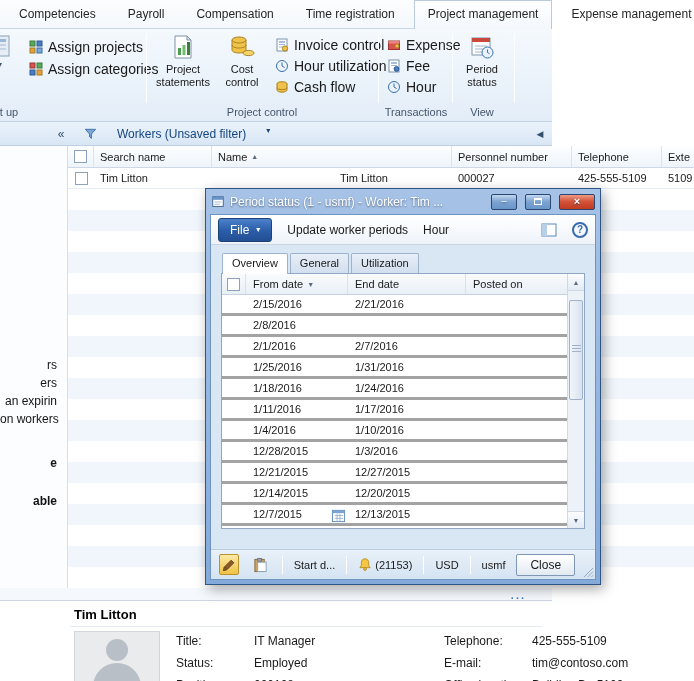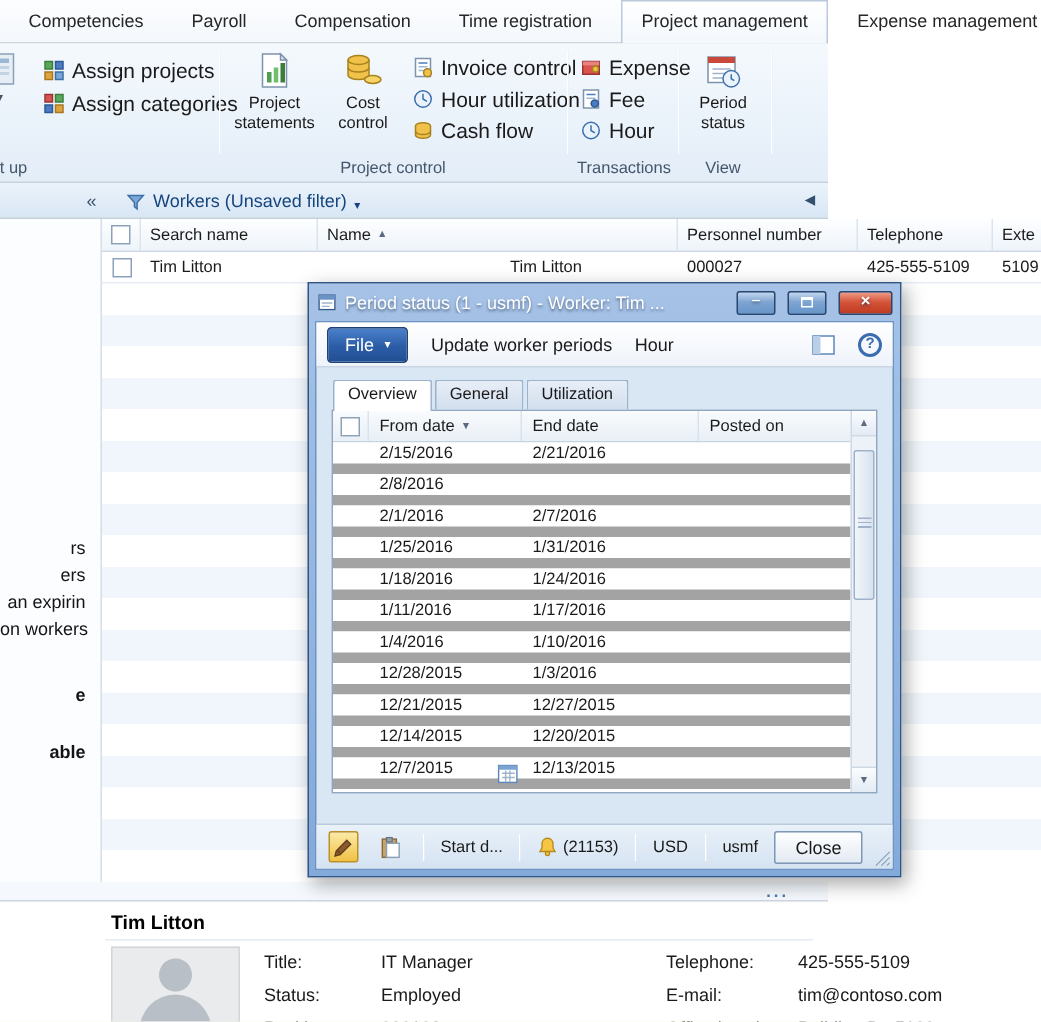--- a/index.html
+++ b/index.html
@@ -1,17 +1,17 @@
 <!DOCTYPE html>
 <html><head>
 <meta charset="utf-8">
 <style>
   *{box-sizing:border-box;margin:0;padding:0}
   html,body{width:694px;height:681px;overflow:hidden}
-  .root{position:relative;width:552px;height:681px;background:#fef9c3;
+  .root{position:relative;width:552px;height:681px;background:#fde047;
         font-family:"Liberation Sans","DejaVu Sans",sans-serif;font-size:11px;color:#1a1a1a;cursor:default}
 
   
   .tabstrip{position:absolute;left:0;top:0;width:100%;height:29px;
             background:linear-gradient(#fcfdfe,#f4f8fc);border-bottom:1px solid #c9d7e6;
             display:flex;align-items:flex-end;padding-left:6px}
   .tab{padding:6px 13px 7px;font-size:12px;color:#262626;white-space:nowrap;margin-right:6px}
   .tab.active{background:linear-gradient(#ffffff,#f3f8fd);border:1px solid #bac9dc;border-bottom:none;
               padding-bottom:8px;margin-bottom:-1px}
 
@@ -25,21 +25,21 @@
   .bigbtn{position:absolute;top:3px;display:flex;flex-direction:column;align-items:center;
           text-align:center;font-size:11px;line-height:13px}
   .bigbtn svg{margin:2px 0 3px}
   .caret{font-size:8px;color:#44566b;line-height:8px}
 
   
   .captionbar{position:absolute;left:0;top:122px;width:100%;height:24px;
               background:linear-gradient(#ebf3fb,#d8e6f4);border-bottom:1px solid #bfd0e2;
               display:flex;align-items:center}
   .collapsebtn{width:22px;margin-left:50px;text-align:center;color:#33506e;font-size:12px}
-  .captiontitle{display:flex;align-items:flex-end;gap:5px;margin-left:12px;color:#15457f;font-size:12px}
+  .captiontitle{display:flex;align-items:flex-start;gap:20px;margin-left:12px;color:#15457f;font-size:12px}
   .captiontitle .caret{color:#15457f}
   .collapse-right{margin-left:auto;margin-right:4px;color:#33506e;font-size:9px;width:16px;text-align:center}
 
   
   .navpane{position:absolute;left:0;top:146px;width:68px;height:442px;background:#fcfdff;
            border-right:1px solid #d4dee9}
   .navitem{position:absolute;left:0;width:57px;text-align:right;font-size:12px;color:#141414;white-space:nowrap}
   .navitem.bold{font-weight:bold}
 
   
@@ -96,21 +96,21 @@
             font-weight:bold;font-size:10px;line-height:12px;text-align:center}
   .dcontent{flex:1;padding:8px 10px 0;position:relative}
   .dtabs{display:flex;margin-left:1px;position:relative;z-index:2}
   .dtab{padding:3px 9px 4px;font-size:11px;background:linear-gradient(#e7eef7,#d2dfee);
         border:1px solid #9db3cb;border-bottom:none;border-radius:2px 2px 0 0;margin-right:2px}
   .dtab.active{background:#fff;padding-bottom:5px;margin-bottom:-1px}
   .dpanel{position:relative;background:#fff;border:1px solid #8fa7c2;height:256px;overflow:hidden}
   .dgridwrap{position:absolute;left:0;top:0;right:17px;bottom:0}
   .dgridhead{display:flex;height:21px;background:linear-gradient(#f9fbfd,#e8eff6);border-bottom:1px solid #c7d3e1}
   .dgh{display:flex;align-items:center;gap:4px;padding-left:7px;border-right:1px solid #d9e2ec}
-  .dgridrow{display:flex;height:21px;border-bottom:7px solid #a3a3a3;background:#fff}
+  .dgridrow{display:flex;height:21px;border-bottom:3px solid #a3a3a3;background:#fff}
   .dgc{display:flex;align-items:center;padding-left:7px;white-space:nowrap}
   .dw-check{width:24px;justify-content:center;padding-left:0}
   .dw-from{width:102px;position:relative}
   .dw-end{width:118px}
   .dw-post{flex:1;border-right:none}
   .datepick{position:absolute;right:2px;top:3px}
   .dscroll{position:absolute;top:0;right:0;bottom:0;width:17px;background:#edf2f8;border-left:1px solid #cfd9e5}
   .sbtn{height:17px;text-align:center;font-size:7px;color:#5a6b80;line-height:17px;
         background:linear-gradient(#fbfcfe,#e3ebf4);border-bottom:1px solid #cfd9e5}
   .sbtn.down{position:absolute;bottom:0;left:0;right:0;border-top:1px solid #cfd9e5;border-bottom:none}

